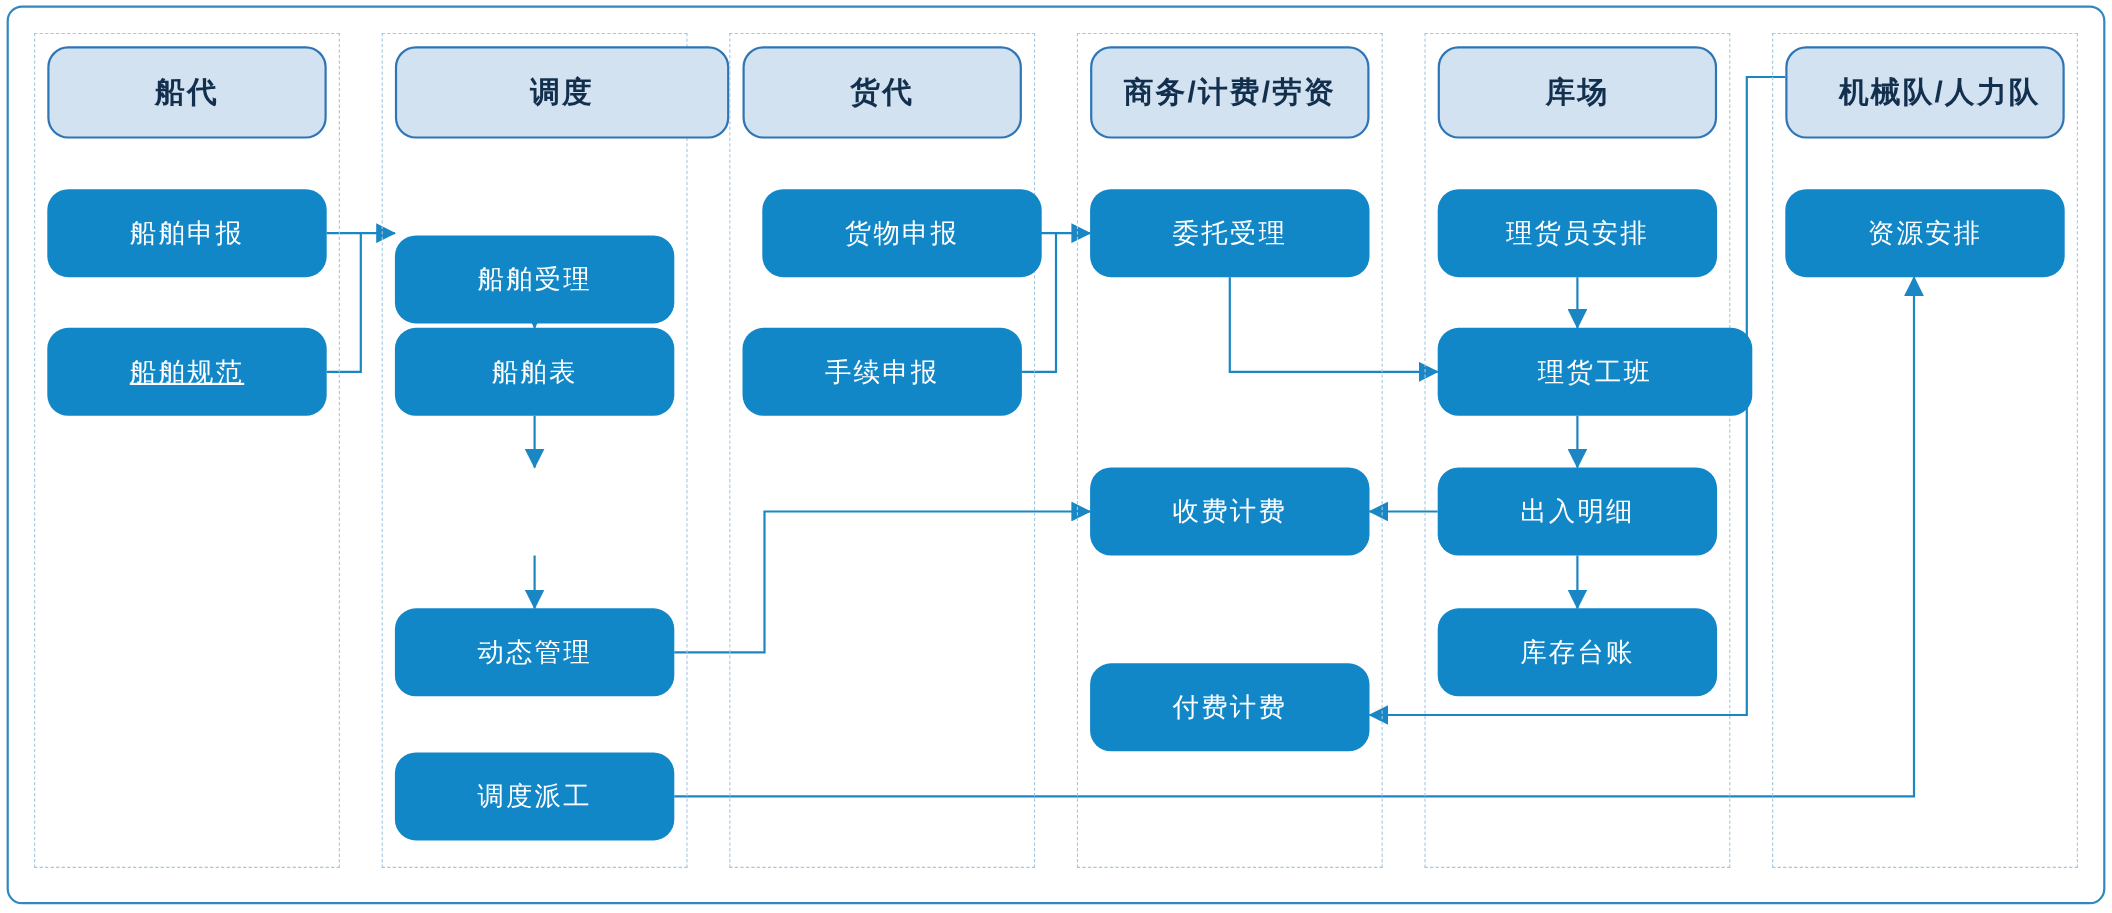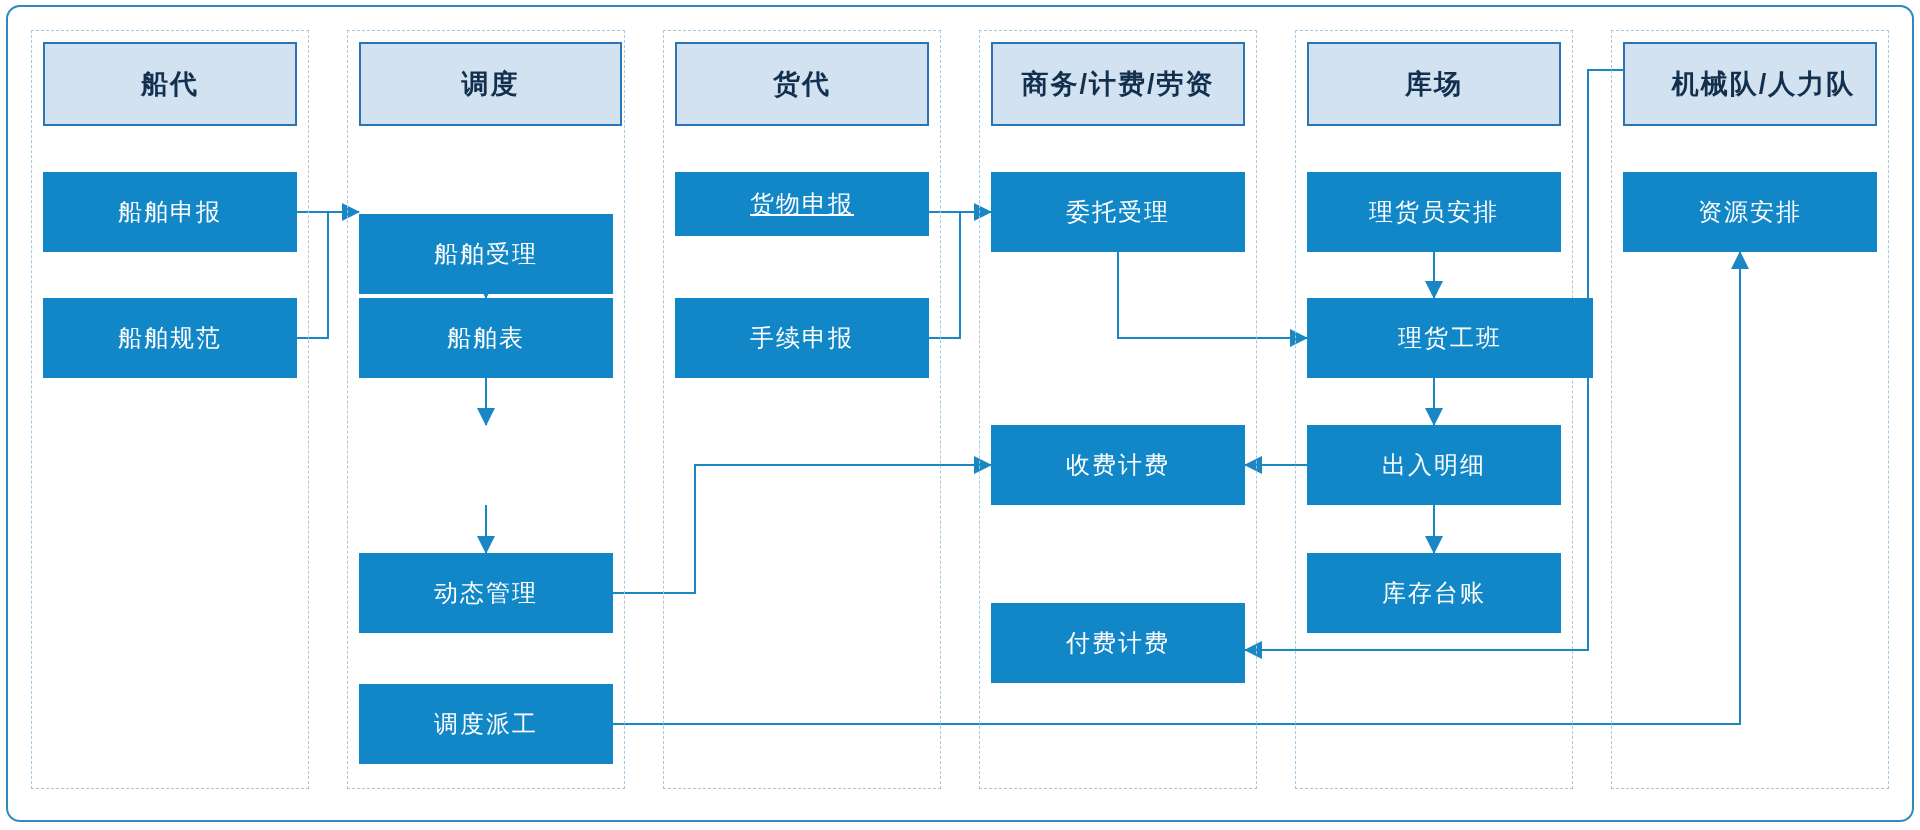--- a/index.html
+++ b/index.html
@@ -21,20 +21,21 @@
     border:1px dashed var(--lane-border,#a3c8e0);
     box-sizing:border-box;
   }
   .node{
     position:absolute;
     display:flex;align-items:center;justify-content:center;
     box-sizing:border-box;
     text-align:center;
     letter-spacing:2px;
     white-space:nowrap;
+    border-radius:19px;
   }
   .header-box{
     background:var(--header-fill,#d2e2f0);
     border:2px solid var(--header-border,#2e75b6);
     color:var(--header-text,#132f4e);
     font-size:27px;
     font-weight:bold;
   }
   .process-box{
     background:var(--box-fill,#1187c8);
@@ -69,30 +70,30 @@
       <polyline points="1434,505 1434,553" marker-end="url(#arrow-head)"></polyline>
       <polyline points="1307,465 1245,465" marker-end="url(#arrow-head)"></polyline>
       <polyline points="613,593 695,593 695,465 991,465" marker-end="url(#arrow-head)"></polyline>
       <polyline points="1623,70 1588,70 1588,650 1245,650" marker-end="url(#arrow-head)"></polyline>
       <polyline points="1588,338 1561,338" marker-end="url(#arrow-head)"></polyline>
       <polyline points="613,724 1740,724 1740,252" marker-end="url(#arrow-head)"></polyline>
     </svg>
 <div class="lane-frame" style="left: 31px; top: 30px; width: 278px; height: 759px;"></div>
     <div class="node header-box" style="left: 43px; top: 42px; width: 254px; height: 84px;">船代</div>
     <div class="node process-box" style="left: 43px; top: 172px; width: 254px; height: 80px;">船舶申报</div>
-    <div class="node process-box" style="left: 43px; top: 298px; width: 254px; height: 80px;">船舶规范</div>
+    <div class="node process-box" style="left: 43px; top: 298px; width: 254px; height: 80px; text-decoration: underline;">船舶规范</div>
     <div class="lane-frame" style="left: 347px; top: 30px; width: 278px; height: 759px;"></div>
-    <div class="node header-box" style="left: 359px; top: 42px; width: 263px; height: 84px; font-family: Liberation Mono, monospace;">调度</div>
+    <div class="node header-box" style="left: 359px; top: 42px; width: 304px; height: 84px; font-family: Liberation Mono, monospace;">调度</div>
     <div class="node process-box" style="left: 359px; top: 172px; width: 254px; height: 80px; margin-top: 42px;">船舶受理</div>
     <div class="node process-box" style="left: 359px; top: 298px; width: 254px; height: 80px;">船舶表</div>
     <div class="node process-box" style="left: 359px; top: 553px; width: 254px; height: 80px;">动态管理</div>
     <div class="node process-box" style="left: 359px; top: 684px; width: 254px; height: 80px;">调度派工</div>
     <div class="lane-frame" style="left: 663px; top: 30px; width: 278px; height: 759px;"></div>
     <div class="node header-box" style="left: 675px; top: 42px; width: 254px; height: 84px;">货代</div>
-    <div class="node process-box" style="left: 675px; top: 172px; width: 254px; height: 64px; text-decoration: underline;">货物申报</div>
+    <div class="node process-box" style="left: 693px; top: 172px; width: 254px; height: 80px;">货物申报</div>
     <div class="node process-box" style="left: 675px; top: 298px; width: 254px; height: 80px;">手续申报</div>
     <div class="lane-frame" style="left: 979px; top: 30px; width: 278px; height: 759px;"></div>
     <div class="node header-box" style="left: 991px; top: 42px; width: 254px; height: 84px;">商务/计费/劳资</div>
     <div class="node process-box" style="left: 991px; top: 172px; width: 254px; height: 80px;">委托受理</div>
     <div class="node process-box" style="left: 991px; top: 425px; width: 254px; height: 80px;">收费计费</div>
     <div class="node process-box" style="left: 991px; top: 603px; width: 254px; height: 80px;">付费计费</div>
     <div class="lane-frame" style="left: 1295px; top: 30px; width: 278px; height: 759px;"></div>
     <div class="node header-box" style="left: 1307px; top: 42px; width: 254px; height: 84px;">库场</div>
     <div class="node process-box" style="left: 1307px; top: 172px; width: 254px; height: 80px;">理货员安排</div>
     <div class="node process-box" style="left: 1307px; top: 298px; width: 286px; height: 80px;">理货工班</div>

